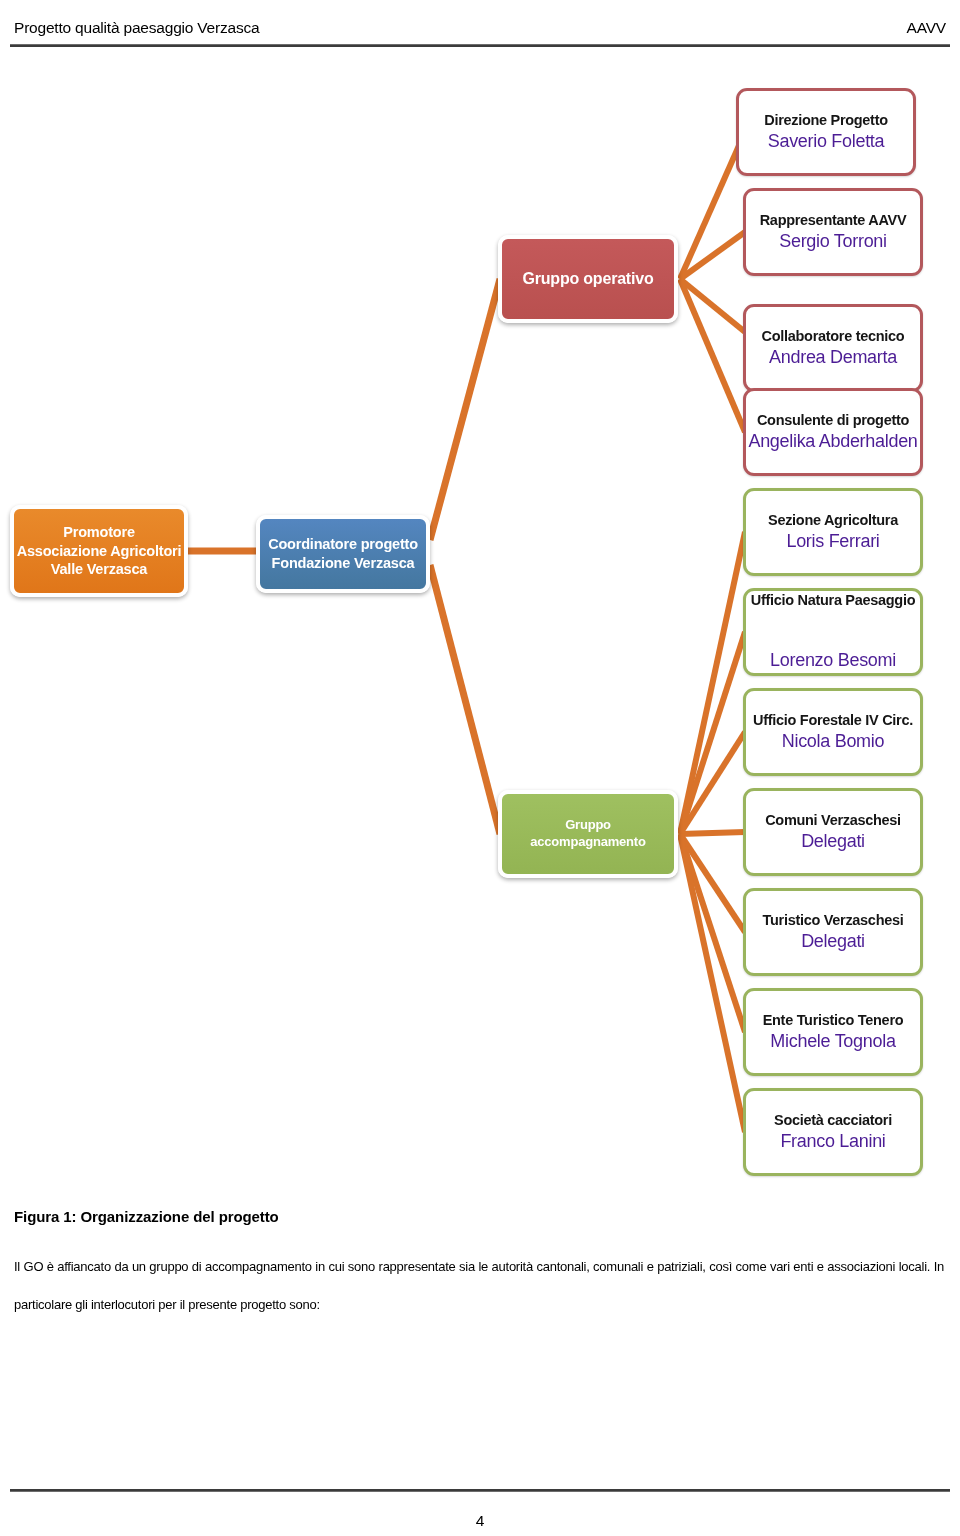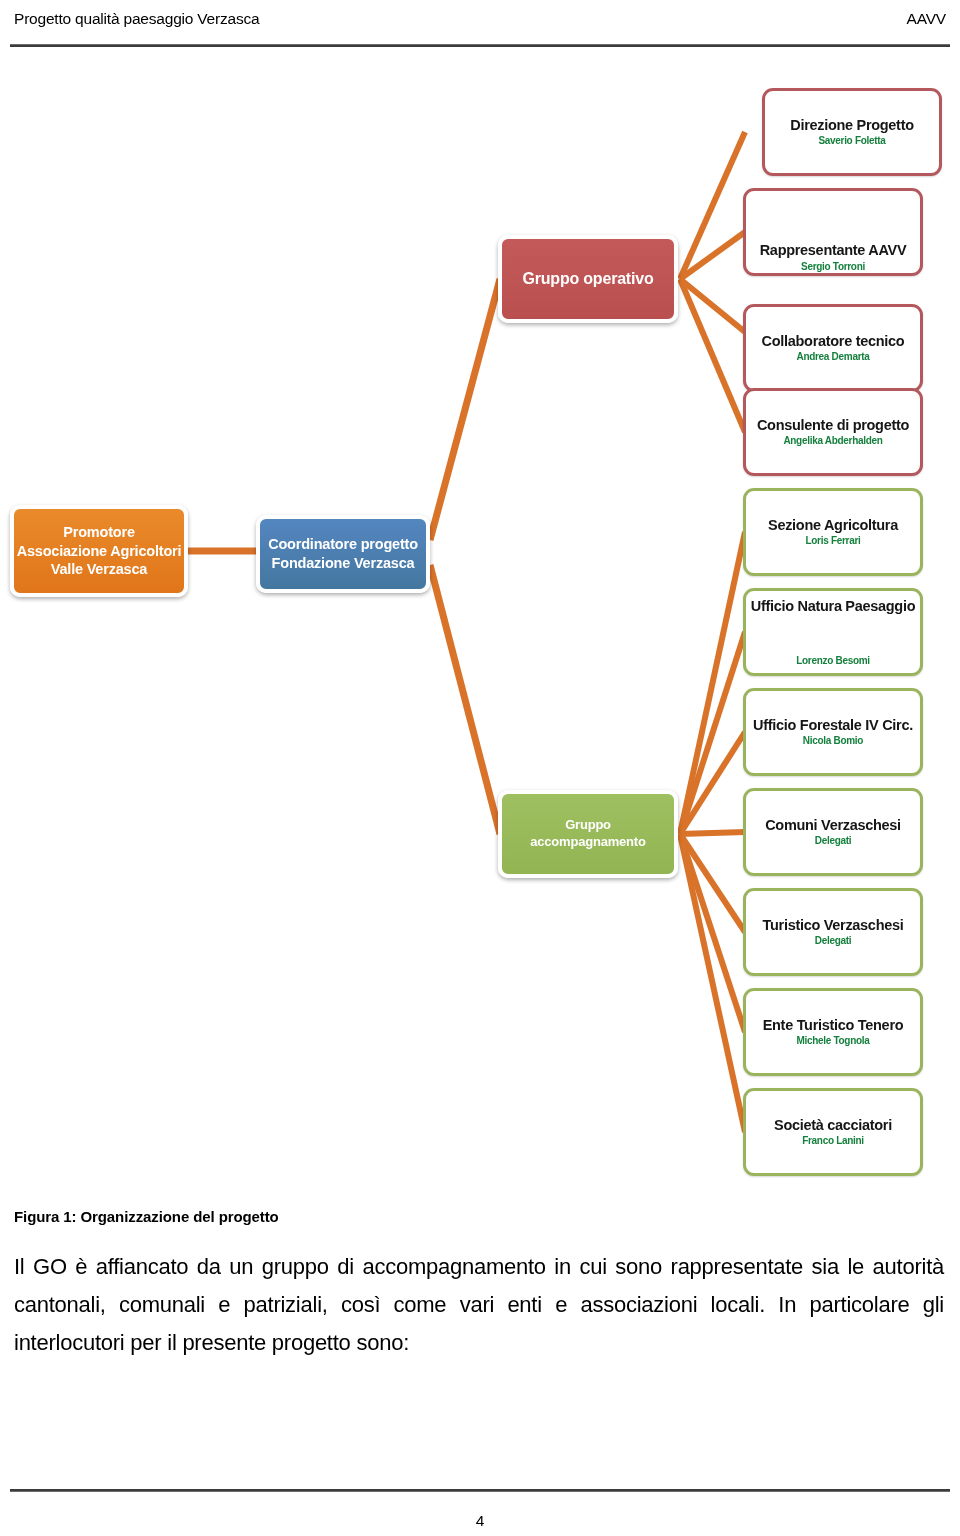--- a/index.html
+++ b/index.html
@@ -13,21 +13,21 @@
     position: relative;
     font-family: "Liberation Sans", sans-serif;
     color: #000000;
     overflow: hidden;
   }
 
   
   #page-header {
     position: absolute;
     left: 14px;
-    top: 10px;
+    top: 19px;
     width: 932px;
     height: 30px;
   }
   #page-header .hdr-left {
     position: absolute;
     left: 0;
     top: 0;
     font-size: 15.5px;
     letter-spacing: -0.2px;
     white-space: nowrap;
@@ -91,25 +91,25 @@
   .leaf.red { border-color: #b3585c; }
   .leaf .t1 {
     font-size: 14.5px;
     font-weight: bold;
     letter-spacing: -0.3px;
     line-height: 1.25;
     color: #161616;
     white-space: nowrap;
   }
   .leaf .t2 {
-    font-size: 10px;
-    font-weight: bold;
+    font-size: 18px;
+    font-weight: normal;
     letter-spacing: -0.3px;
     line-height: 1.35;
-    color: #15803d;
+    color: #4c1d95;
     white-space: nowrap;
   }
 
   
   .filled {
     color: #ffffff;
     font-weight: bold;
     border-radius: 10px;
     border: 4px solid #ffffff;
     box-shadow: 0 2px 4px rgba(0,0,0,0.32);
@@ -160,21 +160,21 @@
     top: 1208px;
     font-size: 15px;
     font-weight: bold;
     letter-spacing: -0.1px;
   }
   #body-text {
     position: absolute;
     left: 14px;
     top: 1248px;
     width: 930px;
-    font-size: 22px;
+    font-size: 13px;
     line-height: 38px;
     text-align: justify;
     letter-spacing: -0.25px;
   }
 
   
   #footer-rule {
     position: absolute;
     left: 10px;
     top: 1489px;
@@ -235,25 +235,25 @@
   <div class="node filled" id="node-gruppo-operativo">
     <div class="line">Gruppo operativo</div>
   </div>
 
   <div class="node filled" id="node-gruppo-accompagnamento">
     <div class="line">Gruppo</div>
     <div class="line">accompagnamento</div>
   </div>
 
   <div id="leaf-host">
-      <div class="node leaf red" style="left: 762px; top: 28px; border-color: rgb(179, 88, 92);">
+      <div class="node leaf red" style="left: 736px; top: 28px; border-color: rgb(179, 88, 92);">
         <div class="t1">Direzione Progetto</div>
         <div class="t2">Saverio Foletta</div>
       </div>
-      <div class="node leaf red" style="left: 743px; top: 128px; border-color: rgb(179, 88, 92); justify-content: flex-end;">
+      <div class="node leaf red" style="left: 743px; top: 128px; border-color: rgb(179, 88, 92);">
         <div class="t1">Rappresentante AAVV</div>
         <div class="t2">Sergio Torroni</div>
       </div>
       <div class="node leaf red" style="left: 743px; top: 244px; border-color: rgb(179, 88, 92);">
         <div class="t1">Collaboratore tecnico</div>
         <div class="t2">Andrea Demarta</div>
       </div>
       <div class="node leaf red" style="left: 743px; top: 328px; border-color: rgb(179, 88, 92);">
         <div class="t1">Consulente di progetto</div>
         <div class="t2">Angelika Abderhalden</div>

